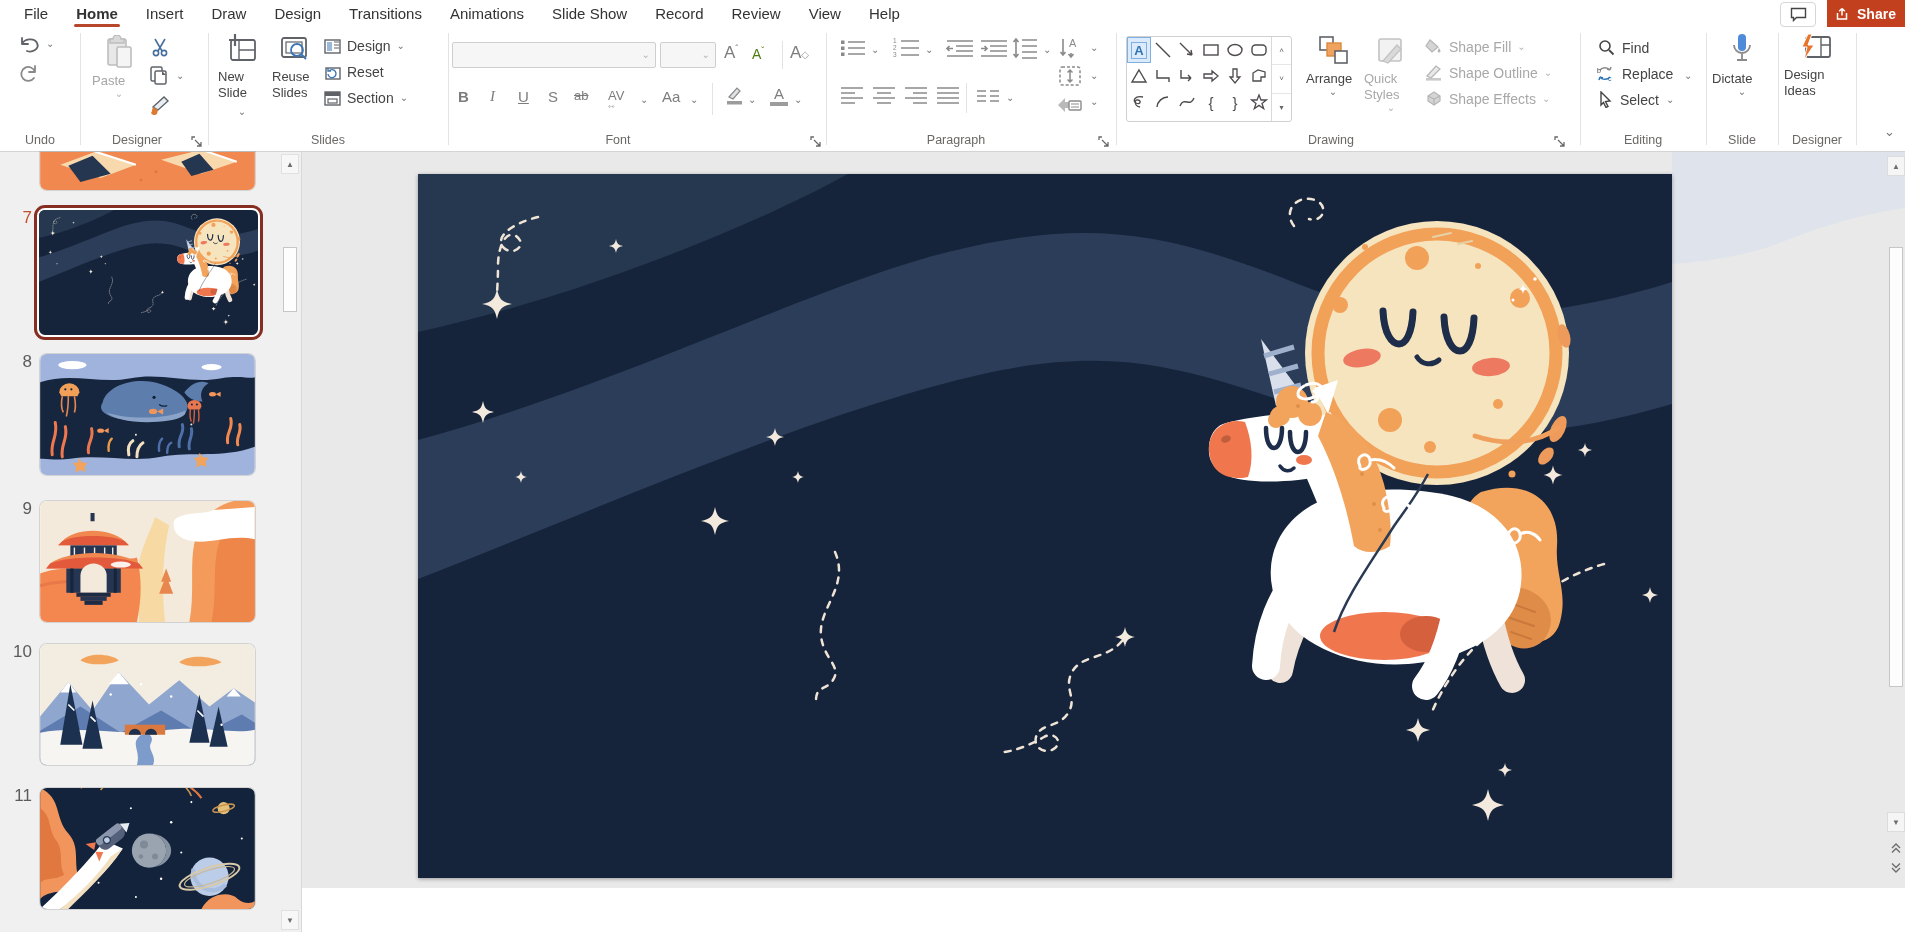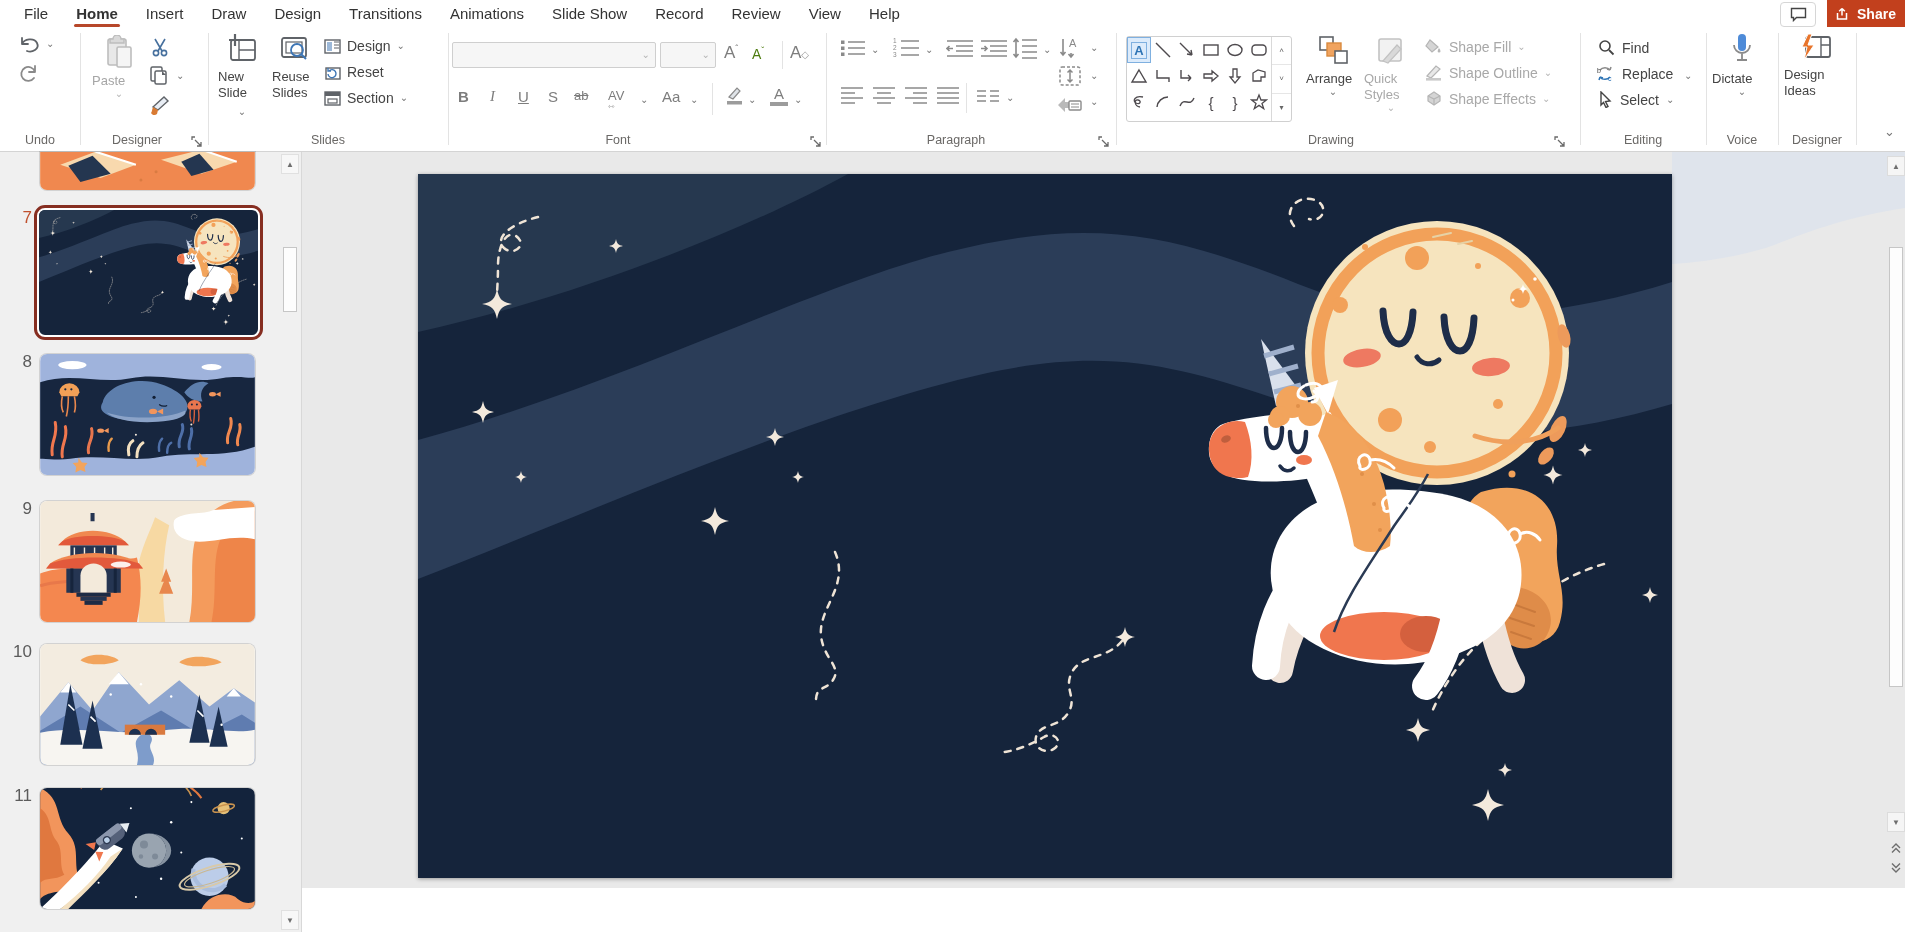--- a/index.html
+++ b/index.html
@@ -782,21 +782,21 @@
 
     <div class="abs" style="left:1712px;top:6px;width:60px;text-align:center">
       <svg width="24" height="34" viewBox="0 0 24 34">
           <rect x="8" y="1" width="8" height="17" rx="4" fill="#4E8BD8"></rect>
           <path d="M4,12 a8,8 0 0 0 16,0" fill="none" stroke="#8a8a8a" stroke-width="1.8"></path>
           <path d="M12,21 v5 M7,27 h10" stroke="#8a8a8a" stroke-width="1.8"></path>
         </svg>
       <div class="bigbtn">Dictate</div>
       <div class="chev">⌄</div>
     </div>
-    <div class="abs glabel" style="left:1706px;width:72px">Voice</div>
+    <div class="abs glabel" style="left:1706px;width:72px">Slide</div>
 
     <div class="abs" style="left:1784px;top:6px;width:64px;text-align:center">
       <svg width="34" height="30" viewBox="0 0 34 30">
           <rect x="7" y="4" width="24" height="20" rx="2" fill="#fff" stroke="#5f6368" stroke-width="1.8"></rect>
           <path d="M22,4 v20 M22,12 h9" stroke="#5f6368" stroke-width="1.4"></path>
           <path d="M9,1 L3,14 h5 L5,27 L15,12 h-6 L13,1 Z" fill="#E8742B" stroke="#fff" stroke-width="1"></path>
         </svg>
       <div class="bigbtn" style="width:64px">Design Ideas</div>
     </div>
     <div class="abs glabel" style="left:1778px;width:78px">Designer</div>

